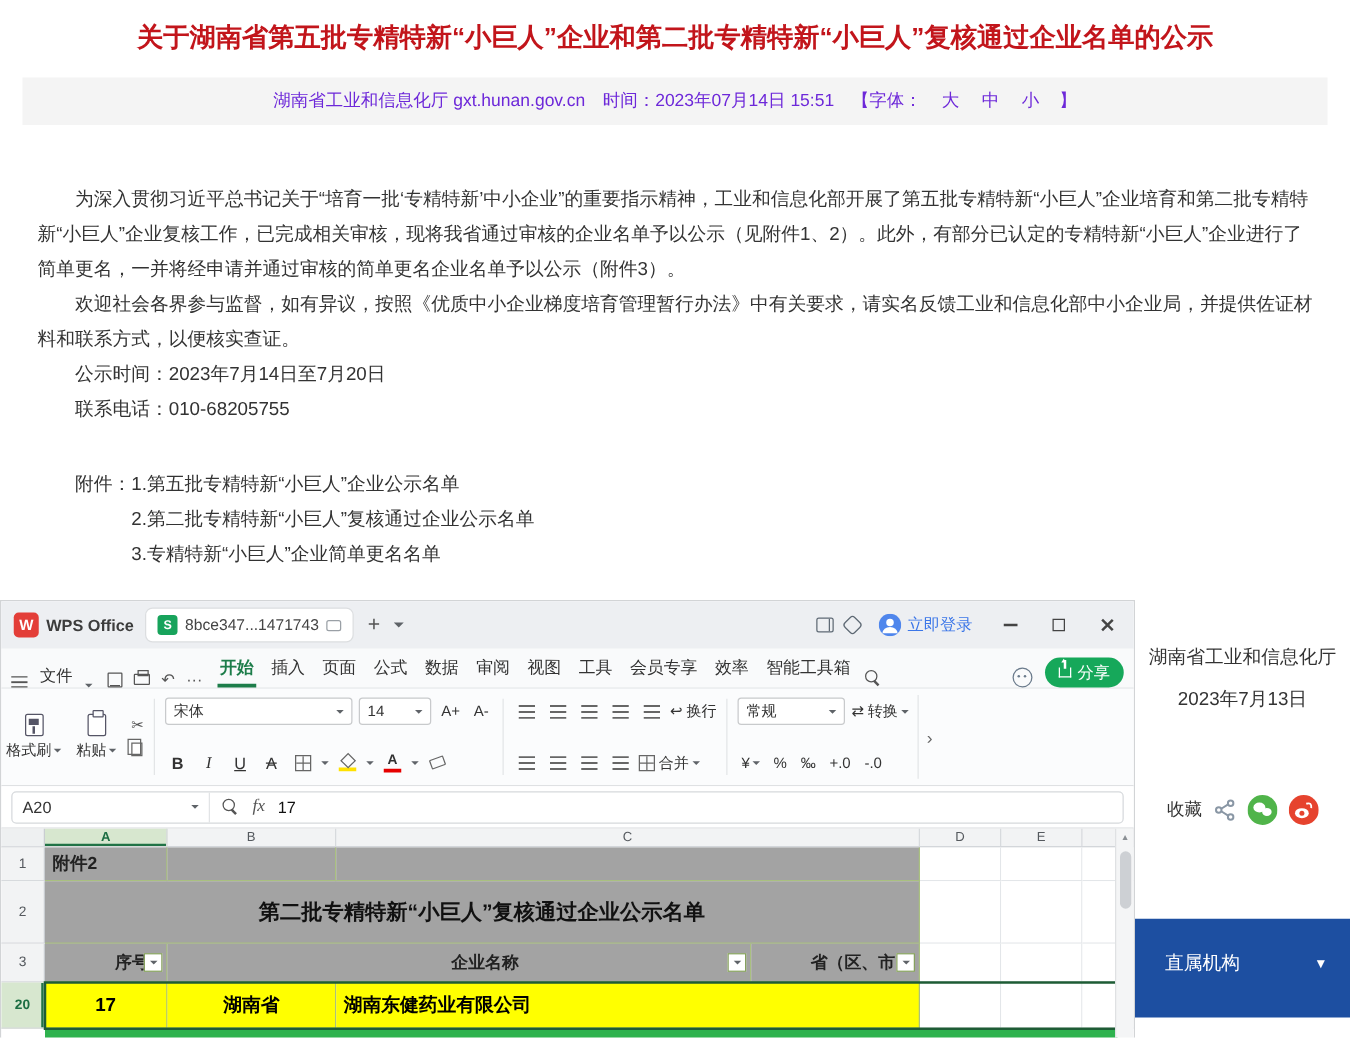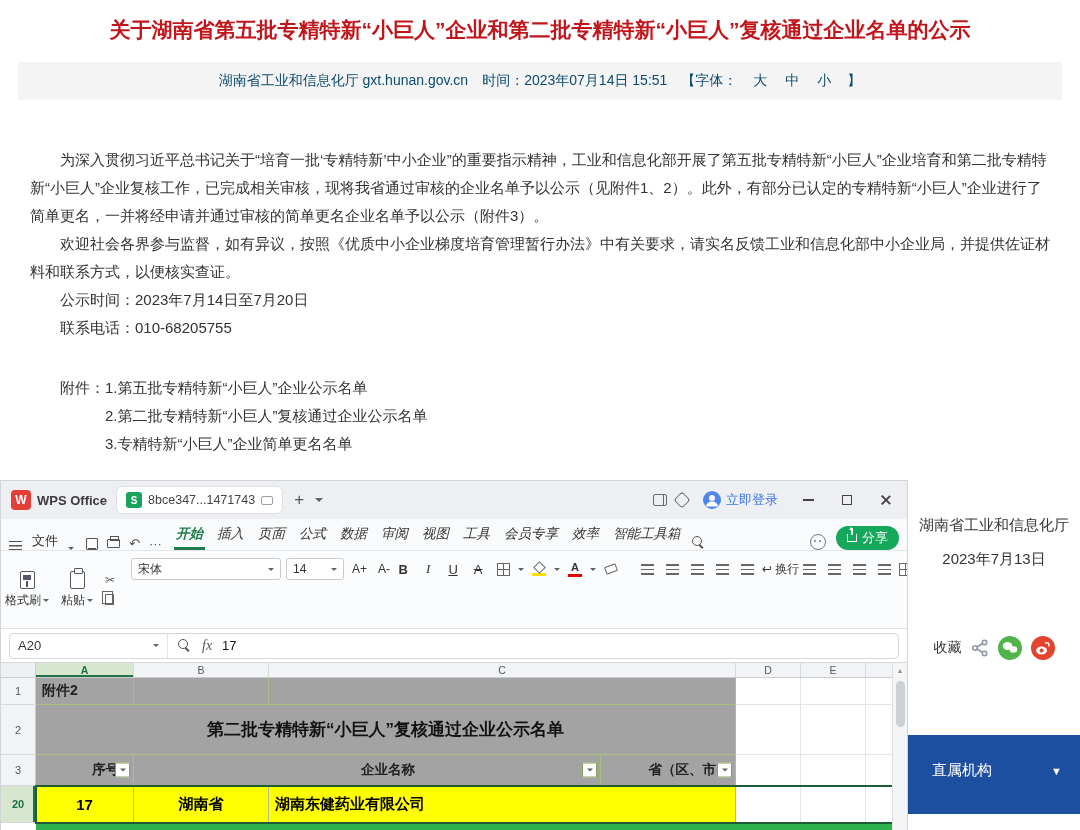--- a/index.html
+++ b/index.html
@@ -8,21 +8,21 @@
     font-family: "Liberation Sans", "DejaVu Sans", sans-serif;
     background:#fff; color:#333; position:relative; overflow:hidden;
   }
   .page { position:relative; width:1080px; height:830px; background:#fff; overflow:hidden; }
 
   
   .doc-title { position:absolute; top:16px; left:0; width:100%; text-align:center;
     font-size:21px; font-weight:bold; color:#c2151b; white-space:nowrap; }
   .meta-bar { position:absolute; top:62px; left:18px; right:18px; height:38px;
     background:#f4f4f4; display:flex; align-items:center; justify-content:center; gap:14px;
-    font-size:14px; color:#0c4a6e; }
+    font-size:14px; color:#6d28d9; }
   .meta-bar .seg { white-space:nowrap; }
   .meta-bar .fsz { margin:0 2px; cursor:pointer; }
 
   
   .article { position:absolute; top:146px; left:30px; right:30px;
     font-size:15px; line-height:28px; color:#333; }
   .article p { text-indent:2em; }
   .pline { padding-left:2em; }
   .att-block { margin-top:32px; }
   .att-first { padding-left:2em; }
@@ -68,21 +68,21 @@
   .hamb { width:13px; height:9px; border-top:1.5px solid #555; border-bottom:1.5px solid #555;
     background:linear-gradient(#555,#555) center/100% 1.5px no-repeat; }
   .file-label { font-size:13px; }
   .qicons { display:flex; align-items:center; gap:9px; margin:0 2px; }
   .ic-save { width:12px; height:12px; border:1.4px solid #555; border-radius:1px;
     background:linear-gradient(#555,#555) center 9px/8px 1.4px no-repeat; }
   .ic-print { width:13px; height:9px; border:1.4px solid #555; border-radius:1px; position:relative; }
   .ic-print::before { content:""; position:absolute; top:-4px; left:2px; width:7px; height:3px; border:1.2px solid #555; }
   .gl { color:#555; font-size:13px; line-height:1; }
   .mtab { height:32px; display:flex; align-items:center; padding:0 2px; font-size:13.5px;
-    color:#333; border-bottom:3px solid transparent; padding-top:3px; white-space:nowrap;font-style:italic; }
+    color:#333; border-bottom:3px solid transparent; padding-top:3px; white-space:nowrap; }
   .mtab.active { color:#1d7d4a; font-weight:bold; border-bottom-color:#1d7d4a; }
   .mspacer { flex:1; }
   .ic-search { position:relative; width:14px; height:14px; }
   .ic-search::before { content:""; position:absolute; left:0; top:0; width:8px; height:8px;
     border:1.6px solid #555; border-radius:50%; }
   .ic-search::after { content:""; position:absolute; left:8px; top:8px; width:5px; height:1.8px;
     background:#555; transform:rotate(45deg); transform-origin:0 0; }
   .ic-robot { width:16px; height:16px; border-radius:50%; border:1.5px solid #6b7b8c; position:relative; }
   .ic-robot::before { content:""; position:absolute; top:5px; left:3px; width:2px; height:2px;
     border-radius:50%; background:#6b7b8c; box-shadow:5px 0 0 #6b7b8c; }
@@ -104,21 +104,21 @@
   .ic-paste { width:15px; height:18px; border:1.5px solid #556; border-radius:2px; position:relative; background:#fff; }
   .ic-paste::before { content:""; position:absolute; top:-3.5px; left:3px; width:7px; height:4px;
     background:#fbfcfd; border:1.5px solid #556; border-radius:1px; }
   .ic-painter { width:15px; height:18px; border:1.5px solid #556; border-radius:2px; position:relative; background:#fff; }
   .ic-painter::before { content:""; position:absolute; top:3px; left:2px; width:8px; height:5px; background:#556; }
   .ic-painter::after { content:""; position:absolute; top:9px; left:5px; width:2px; height:6px; background:#556; }
   .mini-col { display:flex; flex-direction:column; justify-content:center; gap:8px; }
   .mini-btn { display:flex; align-items:center; gap:3px; font-size:12px; color:#555; line-height:1; }
   .ic-copy { width:9px; height:11px; border:1.2px solid #666; background:#fff; position:relative; }
   .ic-copy::before { content:""; position:absolute; left:-4px; top:-4px; width:9px; height:11px; border:1.2px solid #666; }
-  .tgroup { display:flex; flex-direction:row; justify-content:space-between; }
+  .tgroup { display:flex; flex-direction:column; justify-content:space-between; }
   .trow { display:flex; align-items:center; gap:5px; height:26px; }
   .sel { height:22px; border:1px solid #c8cacc; border-radius:3px; background:#fff;
     display:flex; align-items:center; justify-content:space-between; padding:0 6px; font-size:12px; color:#333; }
   .w-font { width:150px; } .w-size { width:58px; } .w-num { width:86px; }
   .txt-btn { font-size:12px; color:#333; padding:0 3px; display:flex; align-items:center; gap:2px; line-height:1; }
   .fmt-btn { width:20px; height:22px; display:flex; align-items:center; justify-content:center; font-size:13px; color:#333; }
   .fb-b { font-weight:bold; } .fb-i { font-style:italic; font-family:"Liberation Serif",serif; }
   .fb-u { text-decoration:underline; } .fb-s { text-decoration:line-through; }
   .ic-borders { width:13px; height:13px; border:1px solid #666;
     background:linear-gradient(#666,#666) center/100% 1px no-repeat, linear-gradient(#666,#666) center/1px 100% no-repeat; }

